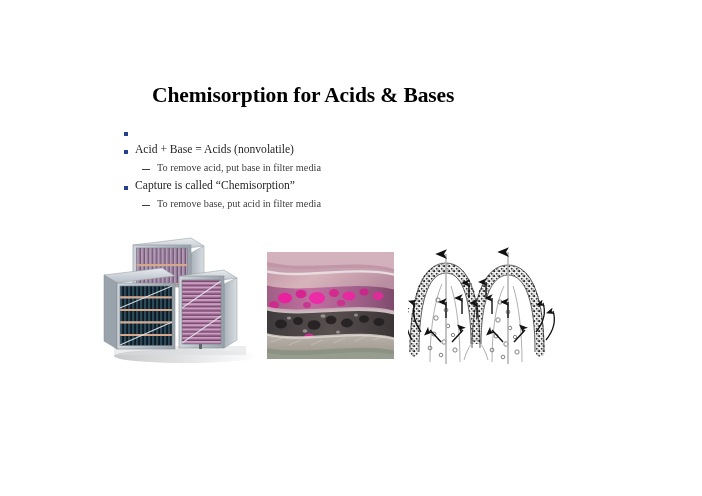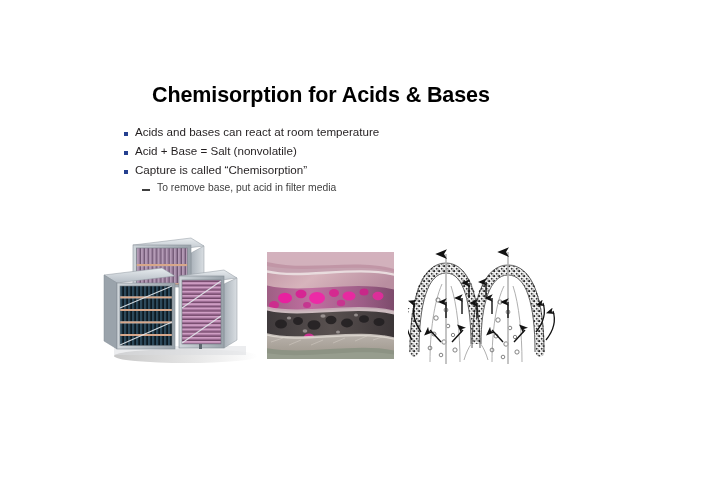--- a/index.html
+++ b/index.html
@@ -15,20 +15,21 @@
     font-family: "Liberation Sans", sans-serif;
     color: #000000;
   }
 
   
   #slide {
     position: absolute;
     left: 0; top: 0;
     width: 702px; height: 496px;
     background: #ffffff;
+    font-family: Liberation Serif, serif;
   }
 
   
   #slide-title {
     position: absolute;
     left: 152px;
     top: 83px;
     width: 420px;
     font-size: 21.5px;
     font-weight: bold;
@@ -116,28 +117,31 @@
 <body>
 
 <div id="slide">
 
   <div id="slide-title">Chemisorption for Acids &amp; Bases</div>
 
   <div id="body-list">
 
     <div class="bullet-row bullet-l1">
       <span class="marker-sq"></span>
-      <span class="bullet-text-l1">Acids and bases can react at room temperature</span>
     </div>
 
     <div class="bullet-row bullet-l1">
       <span class="marker-sq"></span>
-      <span class="bullet-text-l1">Acid + Base = Salt (nonvolatile)</span>
-    </div>
-
+      <span class="bullet-text-l1">Acid + Base = Acids (nonvolatile)</span>
+    </div>
+
+    <div class="bullet-row bullet-l2">
+      <span class="marker-dash"></span>
+      <span class="bullet-text-l2">To remove acid, put base in filter media</span>
+    </div>
 
     <div class="bullet-row bullet-l1">
       <span class="marker-sq"></span>
       <span class="bullet-text-l1">Capture is called “Chemisorption”</span>
     </div>
 
     <div class="bullet-row bullet-l2">
       <span class="marker-dash"></span>
       <span class="bullet-text-l2">To remove base, put acid in filter media</span>
     </div>

